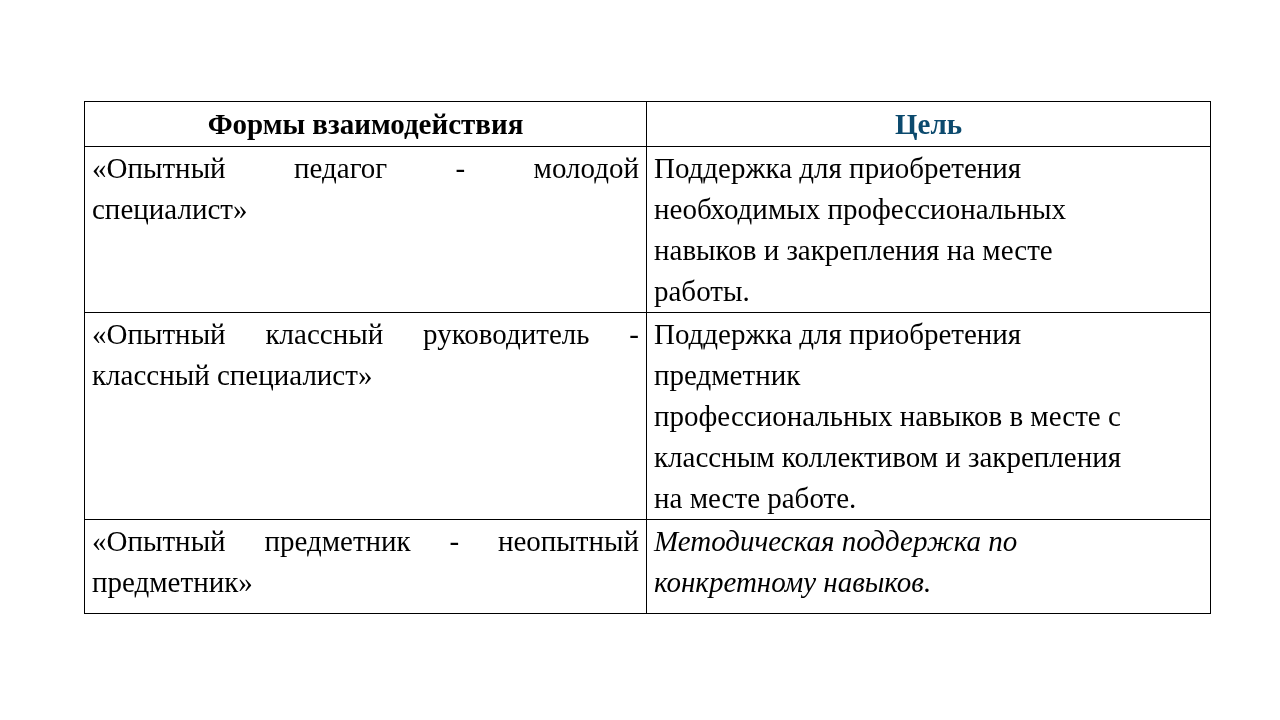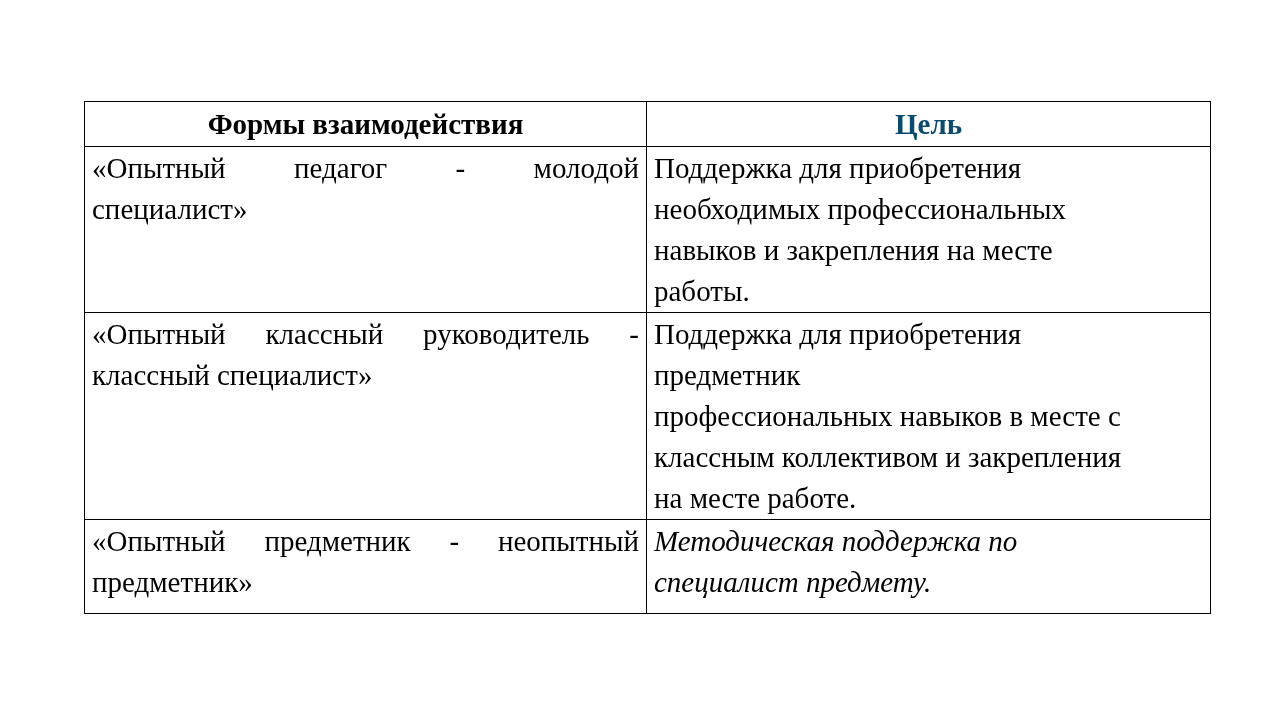--- a/index.html
+++ b/index.html
@@ -102,17 +102,17 @@
           <div class="line pline">на месте работе.</div>
         </td>
       </tr>
       <tr>
         <td style="border-color: rgb(0, 0, 0);">
           <div class="line jline">«Опытный предметник - неопытный</div>
           <div class="line lline">предметник»</div>
         </td>
         <td style="border-color: rgb(0, 0, 0); font-style: italic;">
           <div class="line pline">Методическая поддержка по</div>
-          <div class="line pline">специалист предмету.</div>
+          <div class="line pline">конкретному навыков.</div>
         </td>
       </tr>
     </tbody>
 </table>
 
 </body></html>

